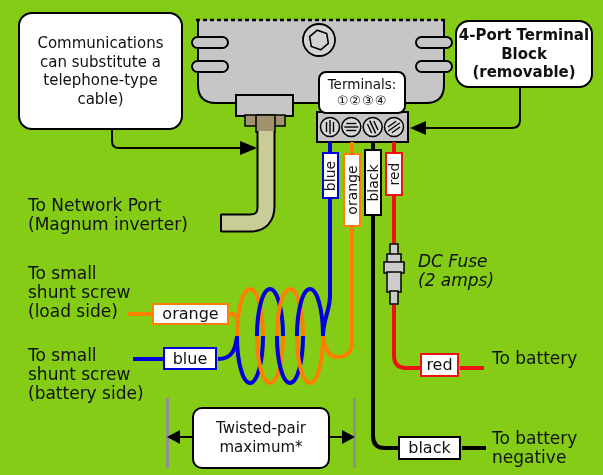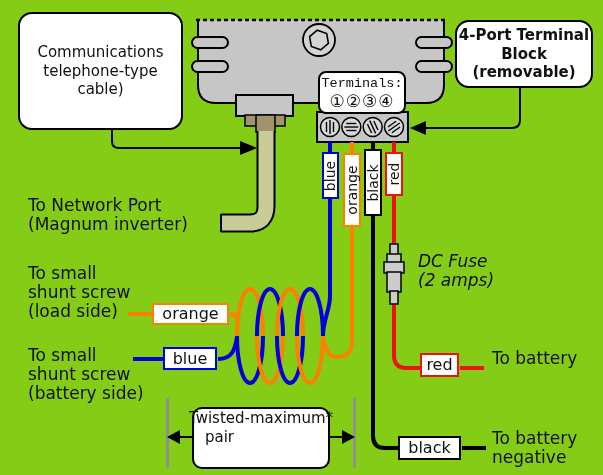--- a/index.html
+++ b/index.html
@@ -9,24 +9,24 @@
   .abs{position:absolute;z-index:2;}
   .callout{background:#fff;border:2px solid #000;border-radius:14px;
            display:flex;flex-direction:column;justify-content:center;
            text-align:center;font-size:15px;line-height:18.5px;}
   .plain{font-size:17px;line-height:19px;}
   .wirebox{background:#fff;display:flex;align-items:center;justify-content:center;
            font-size:16px;line-height:16px;}
   .vbox{background:#fff;display:flex;align-items:center;justify-content:center;}
   .vbox span{transform:rotate(-90deg);white-space:nowrap;font-size:14px;}
   .tbox{background:#fff;border:2px solid #000;border-radius:8px;text-align:center;}
-  .tbox .tlbl{font-size:13.5px;line-height:16px;margin-top:3px;font-family:Liberation Mono, monospace;}
-  .tbox .tnums{font-size:17px;line-height:18px;letter-spacing:1px;text-align:center;}
+  .tbox .tlbl{font-size:13.5px;line-height:16px;margin-top:3px;}
+  .tbox .tnums{font-size:13px;line-height:18px;letter-spacing:1px;text-align:center;}
   .dim{background:#fff;border:2px solid #000;border-radius:10px;
-       display:flex;flex-direction:row;justify-content:center;
+       display:flex;flex-direction:column;justify-content:center;
        text-align:center;font-size:15px;line-height:19px;}
   .b-orange{border:2.5px solid var(--wire_orange);}
   .b-blue{border:2.5px solid var(--wire_blue);}
   .b-black{border:2.5px solid var(--wire_black);}
   .b-red{border:2.5px solid var(--wire_red);}
 </style>
 </head>
 <body>
 
 <div class="stage">
@@ -144,20 +144,21 @@
       <rect x="353" y="398" width="3" height="70" fill="#909090"></rect>
       <line x1="192" y1="437" x2="178" y2="437" stroke="#000" stroke-width="2"></line>
       <polygon points="180,430 180,444 167,437" fill="#000"></polygon>
       <line x1="330" y1="437" x2="344" y2="437" stroke="#000" stroke-width="2"></line>
       <polygon points="342,430 342,444 355,437" fill="#000"></polygon>
     </g>
   </svg>
 
   <div class="abs callout" style="left:18px;top:12px;width:161px;height:114px;">
     <div>Communications</div>
+    <div>can substitute a</div>
     <div>telephone-type</div>
     <div>cable)</div>
   </div>
 
   <div class="abs callout" style="left:455px;top:20px;width:134px;height:64px;font-weight:bold;">
     <div>4-Port Terminal</div>
     <div>Block</div>
     <div>(removable)</div>
   </div>
 

